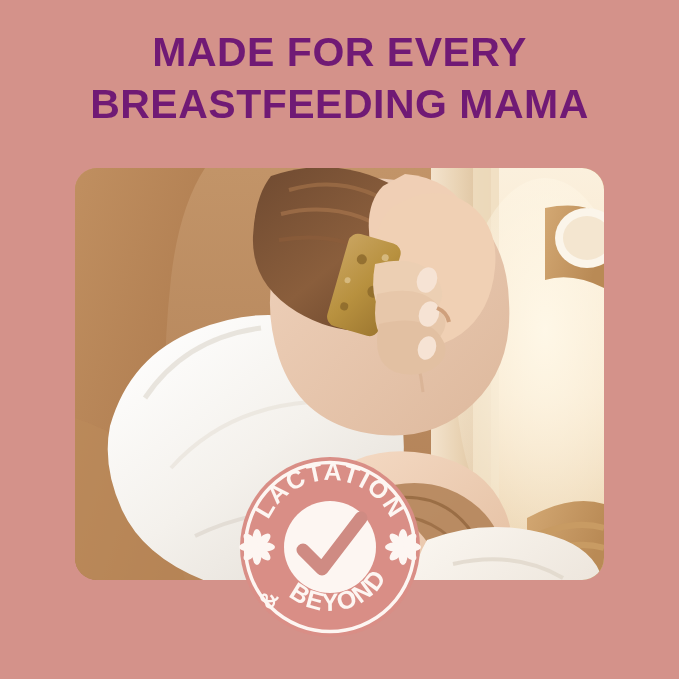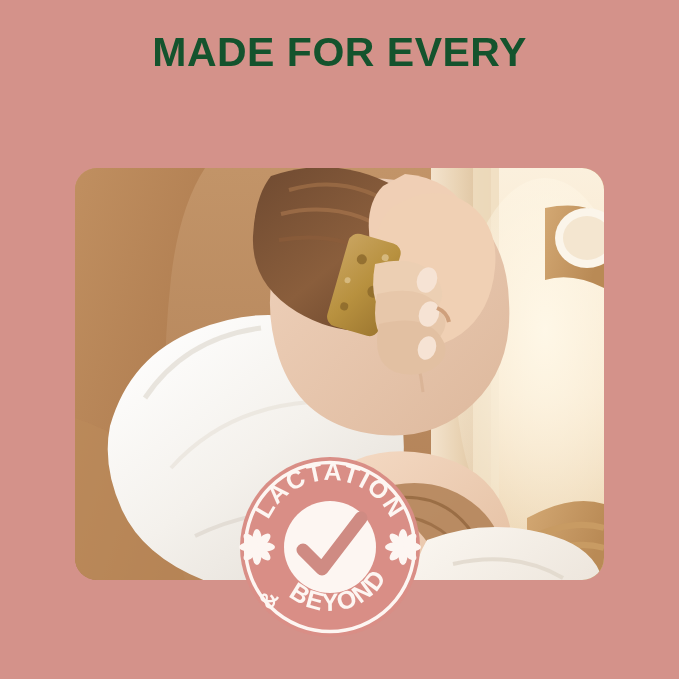--- a/index.html
+++ b/index.html
@@ -10,21 +10,21 @@
     overflow:hidden;
     position:relative;
   }
 
   
   .headline{
     position:absolute;
     left:0; top:26px;
     width:679px;
     text-align:center;
-    color:#14532d;
+    color:#701a75;
     font-weight:700;
     font-size:41px;
     line-height:52px;
     letter-spacing:0.5px;
   }
   .headline .ln{ display:block; white-space:nowrap; }
   .headline .ln2{ font-size:41px; }
 
   
   .photo{
@@ -43,20 +43,21 @@
     left:237px; top:454px;
     width:186px; height:186px;
   }
   .badge svg{ display:block; width:100%; height:100%; }
 </style>
 </head>
 <body>
 
 <div class="headline">
   <span class="ln ln1">MADE FOR EVERY</span>
+  <span class="ln ln2">BREASTFEEDING MAMA</span>
 </div>
 
 <div class="photo">
   <svg viewBox="0 0 529 412" preserveAspectRatio="xMidYMid slice">
     <defs>
       <linearGradient id="gWall" x1="0" y1="0" x2="0" y2="1">
         <stop offset="0" stop-color="#c29468"></stop>
         <stop offset="1" stop-color="#b07f55"></stop>
       </linearGradient>
       <linearGradient id="gCouch" x1="0" y1="0" x2="1" y2="1">

